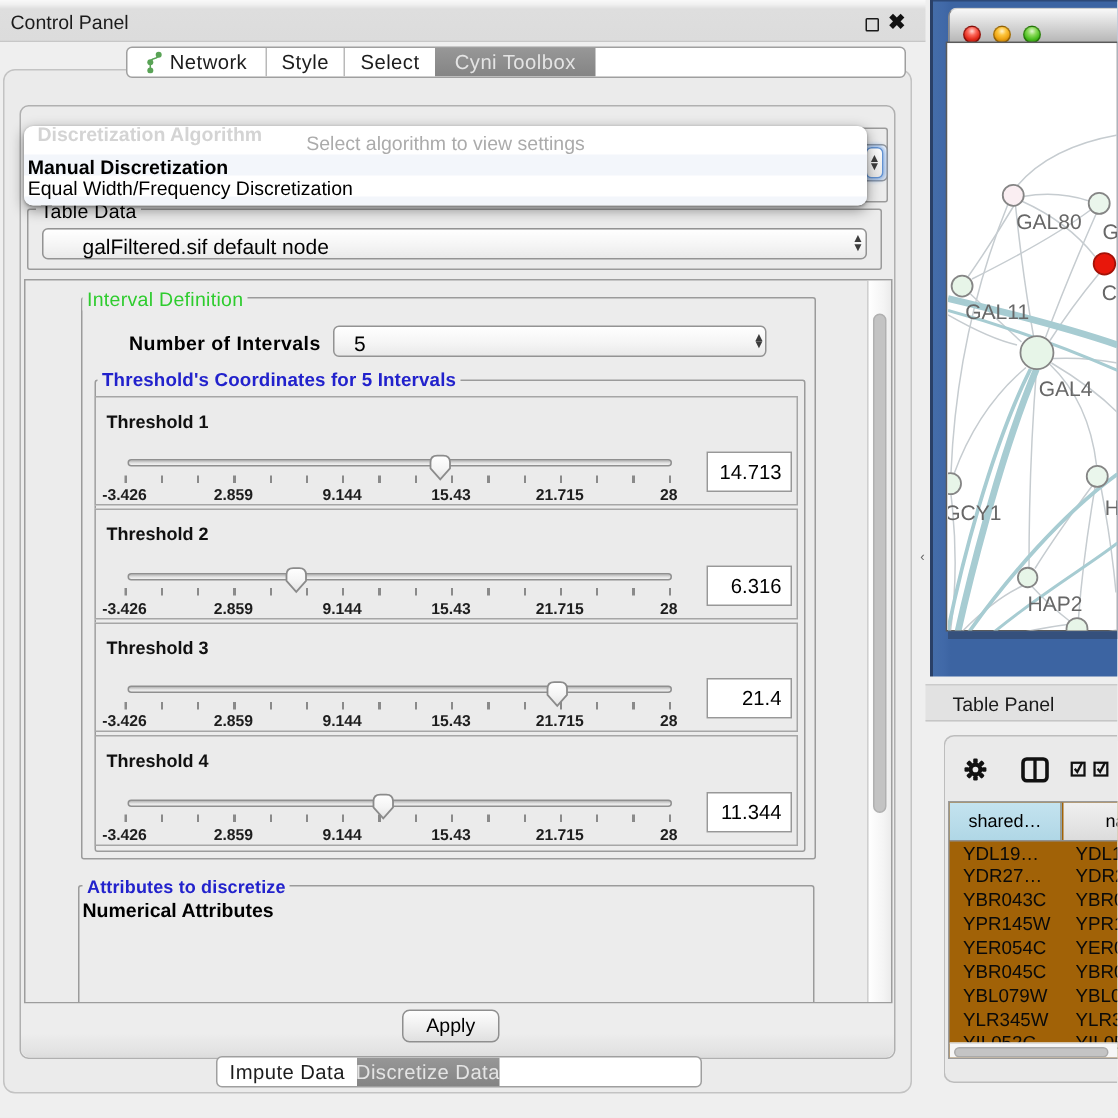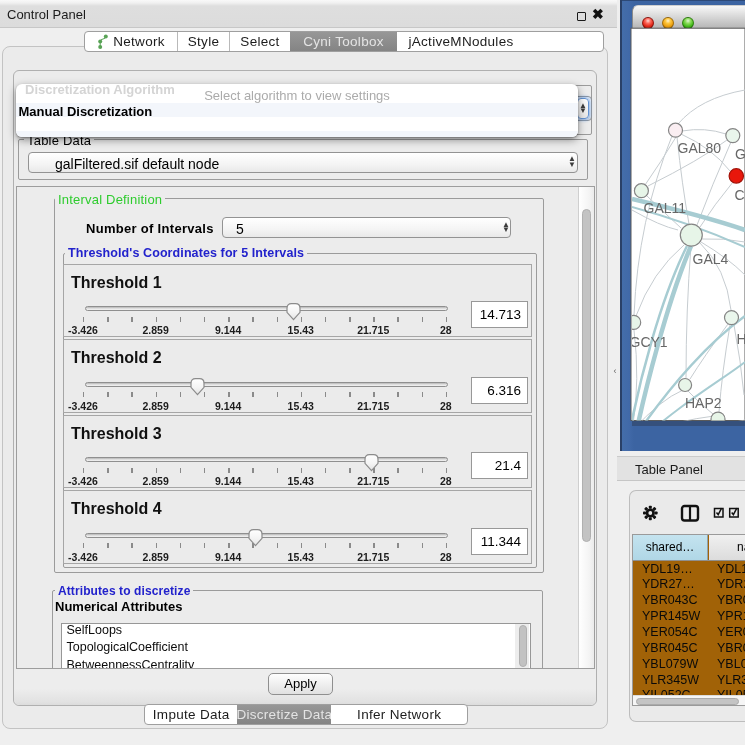--- a/index.html
+++ b/index.html
@@ -32,21 +32,21 @@
 
 .group { border:1px solid #9b9b9b; border-radius:2px; }
 
 
 .combo { background:linear-gradient(#ffffff,#f4f4f4 60%,#e9e9e9); border:1px solid #939393; border-radius:4px; }
 .combo .txt { position:absolute; font-size:14px; color:#000; }
 .arrows { position:absolute; font-size:8px; color:#3c3c3c; line-height:5.5px; text-align:center; letter-spacing:0; }
 
 
 .tbox { left:46px; width:469px; height:73.5px; background:#ebebeb; border:1px solid #a6a6a6; }
-.tbox .ttl { position:absolute; left:7px; top:9px; font-size:16px; font-weight:bold; color:#111; }
+.tbox .ttl { position:absolute; left:7px; top:9px; font-size:12px; font-weight:bold; color:#111; }
 .track { position:absolute; left:21px; top:41.5px; width:363px; height:5px; border:1px solid #8f8f8f; border-radius:3px;
   background:linear-gradient(#b5b5b5,#e2e2e2 55%,#f3f3f3); }
 .ticks { position:absolute; left:18.5px; top:52px; width:365px; height:5px;
   background:repeating-linear-gradient(90deg, #8a8a8a 0 1.5px, transparent 1.5px 24.19px); }
 .slab { position:absolute; top:59.5px; font-size:10.5px; font-weight:bold; color:#1d1d1d; transform:translateX(-50%); }
 .thumb { position:absolute; top:37px; width:17px; height:19px; }
 .vfield { position:absolute; left:407px; top:36.5px; width:57px; height:27px; background:#fff;
   border:1px solid #989898; font-size:13.5px; text-align:right; padding:5px 6px 0 0; color:#000; }
 
 
@@ -98,21 +98,20 @@
         <circle cx="3.2" cy="7.5" r="2" fill="#59a356"></circle>
         <circle cx="3.2" cy="13" r="2" fill="#59a356"></circle>
         <circle cx="8.8" cy="2.5" r="2" fill="#59a356"></circle>
         <path d="M3.2 7.5 L3.2 13 M3.2 7.5 C3.2 4 8.8 6 8.8 2.5" stroke="#59a356" stroke-width="1" fill="none"></path>
       </svg>Network</div>
   <div class="sep"></div>
     <div class="tab" style="width:51px;">Style</div>
   <div class="sep"></div>
     <div class="tab" style="width:60px;">Select</div>
   <div class="tab sel" style="width:107px;">Cyni Toolbox</div>
-  <div class="tab" style="width:128px;">jActiveMNodules</div>
 </div>
 
 <div class="abs group" style="left:17.5px; top:85px; width:574px; height:50px;"></div>
 <div class="abs combo" style="left:30px; top:96px; width:562px; height:25px;"></div>
 <div class="abs" style="left:577px; top:98px; width:12px; height:21px; border:1.5px solid #6292d2; border-radius:4px; box-shadow:0 0 3px 1.5px rgba(100,150,220,0.65); background:linear-gradient(#fdfdfd,#e8e8e8);"></div>
 <div class="abs arrows" style="left:577px; top:102.5px; width:12px;">▲<br>▼</div>
 
 <div class="abs group" style="left:17.5px; top:139px; width:570px; height:41px;"></div>
 <div class="abs" style="left:24px; top:132.5px; background:#ececec; padding:0 3px; font-size:13px; letter-spacing:0.2px; color:#000;">Table Data</div>
 <div class="abs combo" style="left:28px; top:151.5px; width:550px; height:21.5px;">
@@ -120,20 +119,21 @@
 </div>
 <div class="abs arrows" style="left:566px; top:156px; width:12px;">▲<br>▼</div>
 
 <div class="abs" style="left:16px; top:84px; width:562px; height:52.5px; background:#fff; border-radius:6px;
   box-shadow:0 3px 9px rgba(0,0,0,0.42), 0 1px 2px rgba(0,0,0,0.3); overflow:hidden;">
   <div style="position:absolute; left:0; top:18.5px; width:100%; height:14px; background:#f3f6fb;"></div>
   <div style="position:absolute; left:0; top:46.5px; width:100%; height:6px; background:#f3f6fb;"></div>
   <div style="position:absolute; left:0; top:4px; width:100%; text-align:center; font-size:13px; color:#ababab;">Select algorithm to view settings</div>
   <div style="position:absolute; left:6px; top:-2px; font-size:13px; font-weight:bold; color:#d4d4d4; padding:0 3px;">Discretization Algorithm</div>
   <div style="position:absolute; left:2.5px; top:19.5px; font-size:13px; font-weight:bold; color:#000;">Manual Discretization</div>
+  <div style="position:absolute; left:2.5px; top:33.5px; font-size:13px; color:#000;">Equal Width/Frequency Discretization</div>
 </div>
 
 <div class="abs" style="left:16px; top:186px; width:579px; height:482.5px; border:1px solid #9d9d9d; background:#ececec; overflow:hidden;">
  <div style="position:relative; width:100%; height:100%;">
 
   <div class="abs group" style="left:37px; top:11px; width:490px; height:375px;"></div>
   <div class="abs" style="left:38px; top:4.5px; background:#ececec; padding:0 3px; font-size:13px; letter-spacing:0.2px; color:#2ecc2e;">Interval Definition</div>
   <div class="abs" style="left:69px; top:33.5px; font-size:13px; font-weight:bold; letter-spacing:0.3px; color:#000;">Number of Intervals</div>
   <div class="abs combo" style="left:205px; top:30px; width:289px; height:21px;">
     <span class="txt" style="left:13px; top:2.5px;">5</span>
@@ -227,39 +227,31 @@
             </linearGradient>
           </defs>
           <path d="M2 6.2 Q2 1.7 6.5 1.7 L10.5 1.7 Q15 1.7 15 6.2 L15 10.3 L8.5 17.6 L2 10.3 Z" fill="url(#tg303)" stroke="#8b8b8b" stroke-width="1.2"></path>
         </svg>
         <div class="vfield">11.344</div>
       </div>
 
   <div class="abs group" style="left:35px; top:402.5px; width:490.5px; height:100px;"></div>
   <div class="abs" style="left:38px; top:396.5px; background:#ececec; padding:0 3px; font-size:12px; font-weight:bold; letter-spacing:0.1px; color:#2222cc;">Attributes to discretize</div>
   <div class="abs" style="left:38px; top:411.5px; font-size:13px; font-weight:bold; color:#000;">Numerical Attributes</div>
-  <div class="abs" style="left:44px; top:435.5px; width:470px; height:46px; background:#fff; border:1px solid #979797; overflow:hidden;">
-    <div style="position:absolute; left:4.5px; top:-1px; font-size:12.5px; color:#0c0c0c;">SelfLoops</div>
-    <div style="position:absolute; left:4.5px; top:16.5px; font-size:12.5px; color:#0c0c0c;">TopologicalCoefficient</div>
-    <div style="position:absolute; left:4.5px; top:34px; font-size:12.5px; color:#0c0c0c;">BetweennessCentrality</div>
-    <div style="position:absolute; right:1px; top:0; width:14px; height:44px; background:#ededed;"></div>
-    <div style="position:absolute; right:3.5px; top:1px; width:8px; height:42px; background:#c2c2c2; border:1px solid #b0b0b0; border-radius:4px;"></div>
-  </div>
 
   <div class="abs" style="left:561px; top:0; width:18px; height:482px; background:linear-gradient(90deg,#ffffff,#f4f4f4 60%,#e7e7e7); border-left:1px solid #cfcfcf;"></div>
   <div class="abs" style="left:565px; top:22px; width:9px; height:333px; background:#c3c3c3; border:1px solid #b0b0b0; border-radius:5px;"></div>
  </div>
 </div>
 
 <div class="abs" style="left:14px; top:669px; width:582px; height:36px; background:linear-gradient(#ededed 0 55%, #e2e2e2 90%, #dcdcdc); border-radius:0 0 6px 6px;"></div>
 <div id="applybtn" class="abs">Apply</div>
 <div id="bottabs" class="abs tabbar">
   <div class="tab" style="width:93px;">Impute Data</div>
   <div class="tab sel" style="width:94.5px;">Discretize Data</div>
-  <div class="tab" style="width:136.5px;">Infer Network</div>
 </div>
 <div class="abs" style="left:613.5px; top:366px; font-size:9px; color:#666;">‹</div>
 
 <div id="blueframe" class="abs"></div>
 <div id="macwin-title" class="abs">
   <div class="light" style="left:9px; background:radial-gradient(circle at 50% 28%, #ffd8d3 0%, #fc6a5d 30%, #e32b1c 62%, #9d0d04 100%); border:0.5px solid rgba(80,0,0,0.55);"></div>
   <div class="light" style="left:28.5px; background:radial-gradient(circle at 50% 28%, #fff3cd 0%, #fdc63f 30%, #eda212 62%, #9a6200 100%); border:0.5px solid rgba(100,65,0,0.55);"></div>
   <div class="light" style="left:49px; background:radial-gradient(circle at 50% 28%, #e0f7d2 0%, #8edb5e 30%, #4bbf20 62%, #1d7a00 100%); border:0.5px solid rgba(20,80,0,0.55);"></div>
 </div>
 <svg class="abs" style="left:620px; top:0;" width="125" height="451" viewBox="620 0 125 451">

